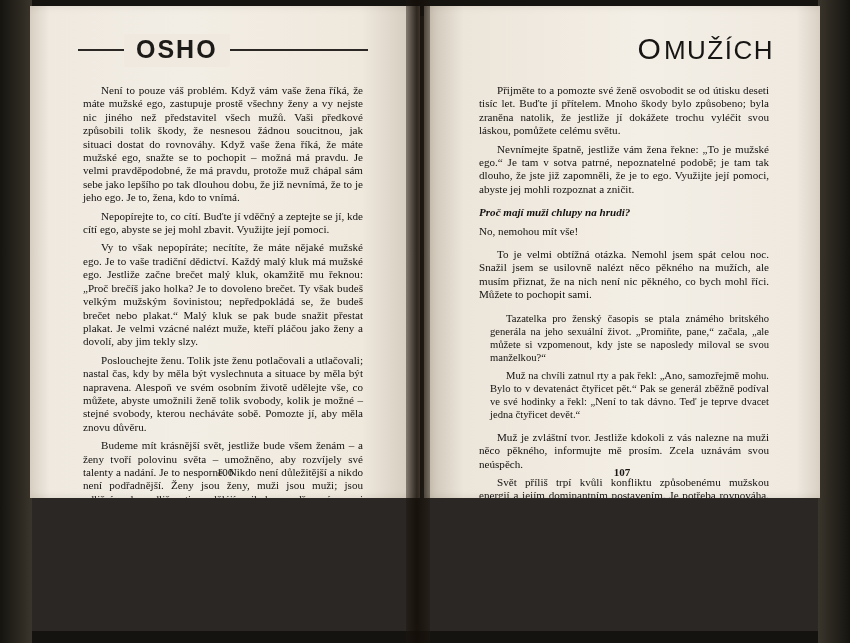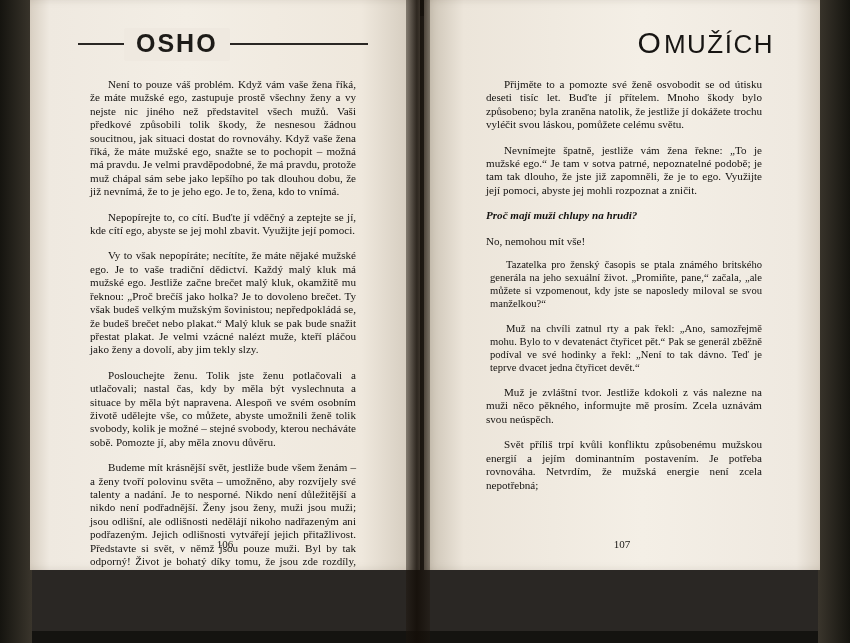--- a/index.html
+++ b/index.html
@@ -16,22 +16,22 @@
   .book {
     position: relative;
     width: 850px;
     height: 643px;
     background: #2a2724;
     overflow: hidden;
   }
   
   .page {
     position: absolute;
-    top: 0;
-    height: 570px;
+    top: 6px;
+    height: 492px;
     background: #efe9df;
     overflow: hidden;
   }
   .page.left {
     left: 30px;
     width: 390px;
     background:
       linear-gradient(to right, #d8cfc2 0%, #efe9e0 5%, #f3eee5 40%, #efe8dd 85%, #cfc6b8 100%);
     box-shadow: inset -6px 0 14px -8px rgba(60,45,30,0.55);
   }
@@ -115,21 +115,21 @@
     top: 2px;
     white-space: nowrap;
   }
   .title-right .bigO {
     font-size: 30px;
     font-weight: normal;
     letter-spacing: 3px;
   }
 
   p {
-    margin: 12px;
+    margin: 5px;
     font-size: 11.1px;
     line-height: 13.4px;
     text-align: justify;
     text-indent: 18px;
     color: #13110f;
     -webkit-hyphens: auto;
     hyphens: auto;
   }
   p.q {
     font-style: italic;
@@ -152,21 +152,21 @@
   .folio {
     position: absolute;
     bottom: 20px;
     width: 100%;
     text-align: center;
     font-size: 11px;
     color: #181613;
     font-family: "Liberation Serif", serif;
   }
   .left .folio { left: 0; }
-  .right .folio { left: 0; }
+  .right .folio { left: 0; font-weight: bold; }
 </style>
 </head>
 <body>
 
 <div class="book">
 
   <div class="top-band"></div>
   <div class="bottom-band"></div>
   <div class="edge-left"></div>
   <div class="edge-right"></div>
@@ -195,20 +195,21 @@
         </div>
       </div>
 
       <p>Přijměte to a pomozte své ženě osvobodit se od útisku deseti tisíc let. Buďte jí přítelem. Mnoho škody bylo způsobeno; byla zraněna natolik, že jestliže jí dokážete trochu vyléčit svou láskou, pomůžete celému světu.</p>
       <p>Nevnímejte špatně, jestliže vám žena řekne: „To je mužské ego.“ Je tam v sotva patrné, nepoznatelné podobě; je tam tak dlouho, že jste již zapomněli, že je to ego. Využijte její pomoci, abyste jej mohli rozpoznat a zničit.</p>
 
       <p class="q">Proč mají muži chlupy na hrudi?</p>
       <p class="a">No, nemohou mít vše!</p>
 
 
+      <p class="spaced">To je velmi obtížná otázka. Nemohl jsem spát celou noc. Snažil jsem se usilovně nalézt něco pěkného na mužích, ale musím přiznat, že na nich není nic pěkného, co bych mohl říci. Můžete to pochopit sami.</p>
 
       <p class="anec spaced">Tazatelka pro ženský časopis se ptala známého britského generála na jeho sexuální život. „Promiňte, pane,“ začala, „ale můžete si vzpomenout, kdy jste se naposledy miloval se svou manželkou?“</p>
       <p class="anec">Muž na chvíli zatnul rty a pak řekl: „Ano, samozřejmě mohu. Bylo to v devatenáct čtyřicet pět.“ Pak se generál zběžně podíval ve své hodinky a řekl: „Není to tak dávno. Teď je teprve dvacet jedna čtyřicet devět.“</p>
 
       <p class="spaced">Muž je zvláštní tvor. Jestliže kdokoli z vás nalezne na muži něco pěkného, informujte mě prosím. Zcela uznávám svou neúspěch.</p>
       <p>Svět příliš trpí kvůli konfliktu způsobenému mužskou energií a jejím dominantním postavením. Je potřeba rovnováha. Netvrdím, že mužská energie není zcela nepotřebná;</p>
     </div>
     <div class="folio">107</div>
   </div>
 

